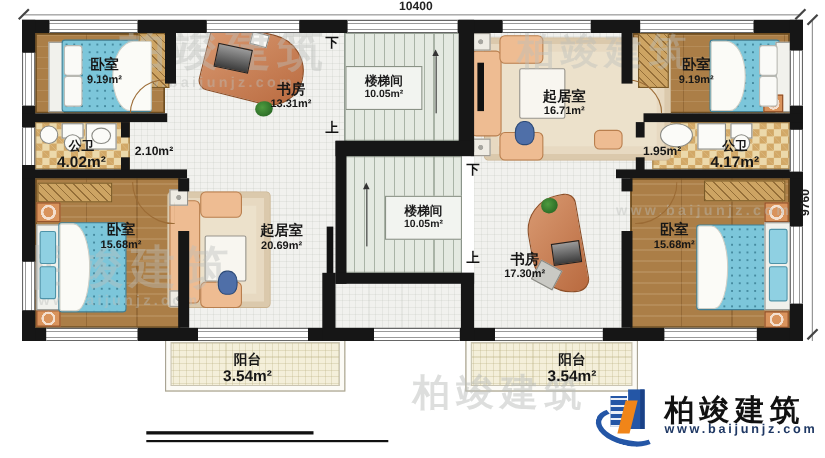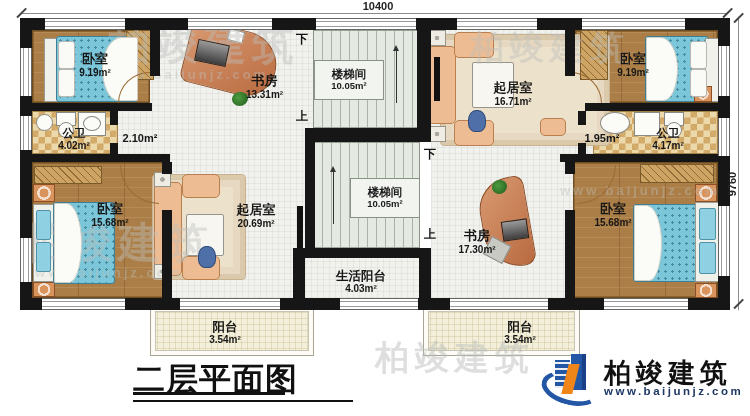--- a/index.html
+++ b/index.html
@@ -61,21 +61,21 @@
   .person{position:absolute;z-index:4;background:#4f6fa8;border:1px solid #2c4a78;border-radius:45% 45% 40% 40%;}
   .fixt{position:absolute;z-index:3;background:#fbfbf8;border:1px solid #8a8a84;}
   .sarrow{position:absolute;z-index:4;background:#333;width:1px;}
   .tri-up{position:absolute;z-index:4;width:0;height:0;border-left:3px solid transparent;
     border-right:3px solid transparent;border-bottom:6px solid #333;}
   
   .rlabel{position:absolute;z-index:7;text-align:center;line-height:1.12;color:#161616;}
   .rlabel .nm{font-size:13px;font-weight:bold;}
   .rlabel .ar{font-size:10px;font-weight:bold;}
   .rlabel.sm .nm{font-size:11.5px;}
-  .rlabel.sm .ar{font-size:10px;}
+  .rlabel.sm .ar{font-size:14px;}
   .stairbox{position:absolute;z-index:4;background:#f2f4f0;border:1px solid #8a9286;
     display:flex;flex-direction:column;align-items:center;justify-content:center;line-height:1.15;}
   .stairbox .nm{font-size:11.5px;font-weight:bold;}
   .stairbox .ar{font-size:9.5px;font-weight:bold;}
   .sdir{position:absolute;z-index:7;font-size:12px;font-weight:bold;color:#111;}
   .dimtext{position:absolute;z-index:7;font-size:11px;font-weight:bold;color:#222;text-align:center;}
   .dline{position:absolute;background:#8c8c8c;z-index:6;}
   .tick{position:absolute;width:13px;height:1.6px;background:#444;transform:rotate(-45deg);z-index:7;}
   
   .wm{position:absolute;z-index:4;color:#bcbfbc;opacity:.42;pointer-events:none;white-space:nowrap;}
@@ -314,24 +314,20 @@
     <div class="ar">20.69m²</div>
   </div>
   <div class="rlabel" style="left:437px;top:229px;width:80px;">
     <div class="nm">书房</div>
     <div class="ar">17.30m²</div>
   </div>
   <div class="rlabel" style="left:578px;top:202px;width:70px;">
     <div class="nm">卧室</div>
     <div class="ar">15.68m²</div>
   </div>
-  <div class="rlabel sm" style="left:305px;top:269px;width:112px;">
-    <div class="nm" style="font-size:12.5px;">生活阳台</div>
-    <div class="ar">4.03m²</div>
-  </div>
   <div class="rlabel sm" style="left:185px;top:320px;width:80px;">
     <div class="nm" style="font-size:12.5px;">阳台</div>
     <div class="ar">3.54m²</div>
   </div>
   <div class="rlabel sm" style="left:480px;top:320px;width:80px;">
     <div class="nm" style="font-size:12.5px;">阳台</div>
     <div class="ar">3.54m²</div>
   </div>
 
   <span class="sdir" style="left:296px;top:31px;">下</span>
@@ -345,21 +341,20 @@
   <div class="dimtext" style="left:338px;top:0px;width:80px;background:#fff;">
     <span>10400</span>
   </div>
   <div class="dline" style="left:738px;top:18px;width:1px;height:292px;"></div>
   <div class="tick" style="left:732px;top:17px;"></div>
   <div class="tick" style="left:732px;top:303px;"></div>
   <div class="dimtext" style="left:712px;top:178px;width:40px;transform:rotate(-90deg);">
     <span>9760</span>
   </div>
 
-  <div class="ptitle" style="left:133px;top:358px;">二层平面图</div>
   <div class="uline" style="left:133px;top:392px;width:152px;height:3px;"></div>
   <div class="uline" style="left:133px;top:400px;width:220px;height:1.5px;"></div>
   <div class="logo" style="left:543px;top:352px;width:56px;height:50px;">
     <div class="b1"></div>
     <div class="b2"></div>
     <div class="ob"></div>
     <div class="sw"></div>
   </div>
   <div class="brandname" style="left:604px;top:355px;">柏竣建筑</div>
   <div class="brandurl" style="left:604px;top:385px;">www.baijunjz.com</div>

